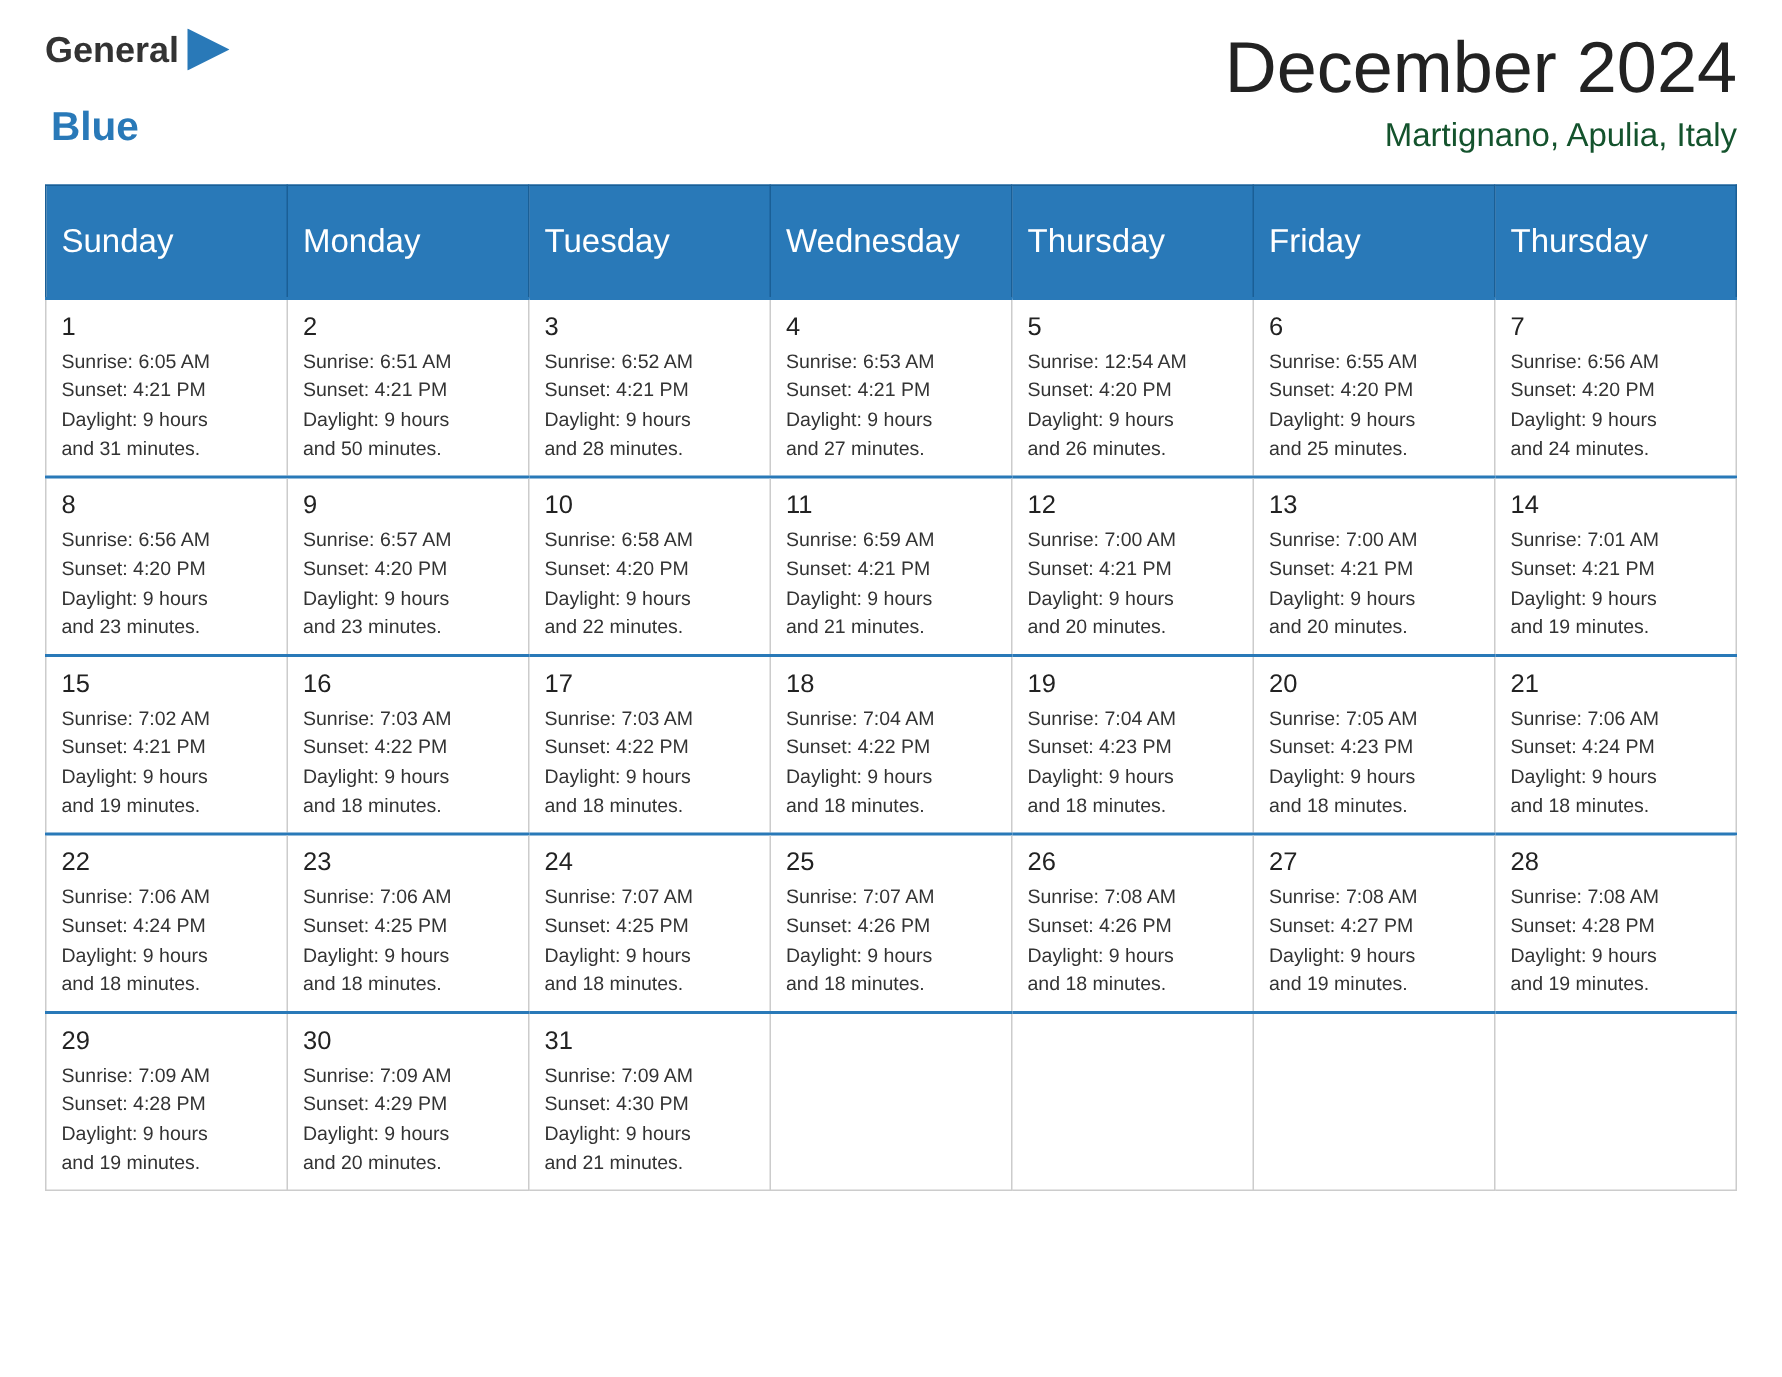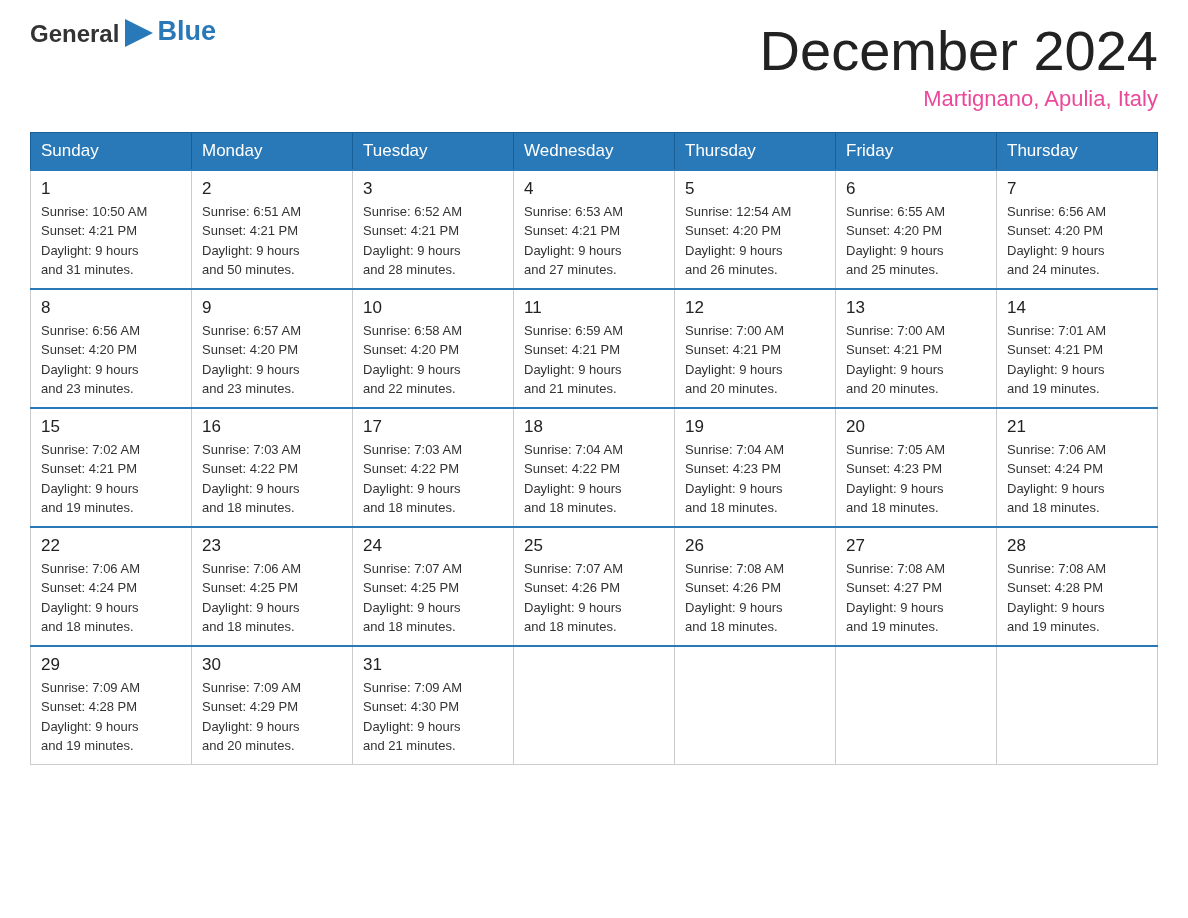--- a/index.html
+++ b/index.html
@@ -13,41 +13,41 @@
     .header {
       display: flex;
       justify-content: space-between;
       align-items: flex-start;
       margin-bottom: 20px;
     }
     .title-block {
       text-align: right;
     }
     .month-title {
-      font-size: 56px;
+      font-size: 48px;
       font-weight: normal;
       color: #222;
       line-height: 1.1;
     }
     .location {
       font-size: 22px;
-      color: #ec4899;
+      color: #14532d;
       margin-top: 4px;
     }
     .calendar {
       width: 100%;
       border-collapse: collapse;
       border: 1px solid #999;
     }
     .calendar th {
       background-color: #2979B8;
       color: #fff;
-      font-size: 17px;
+      font-size: 22px;
       font-weight: normal;
-      padding: 8px 10px;
+      padding: 24px 10px;
       text-align: left;
       border: 1px solid #1a5f96;
     }
     .calendar td {
       vertical-align: top;
       padding: 8px 10px;
       border: 1px solid #ccc;
       width: calc(100% / 7);
       font-size: 13.5px;
       color: #333;
@@ -70,22 +70,23 @@
       border-top: 2px solid #2979B8;
     }
     .calendar tbody tr:not(:first-child) td {
       border-top: 2px solid #2979B8;
     }
     .empty-cell {
       background: #fff;
     }
     .logo-wrapper {
       display: flex;
-      flex-direction: row;
+      flex-direction: column;
       align-items: flex-start;
+      gap: 25px;
     }
     .logo-line1 {
       display: flex;
       align-items: center;
     }
   </style>
 </head>
 <body>
 
 <div class="header">
@@ -114,21 +115,21 @@
       <th>Thursday</th>
       <th>Friday</th>
       <th>Thursday</th>
     </tr>
   </thead>
   <tbody id="calendar-body">
   <tr>
         <td>
         <span class="day-number">1</span>
         <div class="day-info">
-          <span>Sunrise: 10:50 AM</span><br>
+          <span>Sunrise: 6:05 AM</span><br>
           <span>Sunset: 4:21 PM</span><br>
           <span>Daylight: 9 hours</span><br>
           <span>and 31 minutes.</span>
         </div>
       </td>
         <td>
         <span class="day-number">2</span>
         <div class="day-info">
           <span>Sunrise: 6:51 AM</span><br>
           <span>Sunset: 4:21 PM</span><br>

